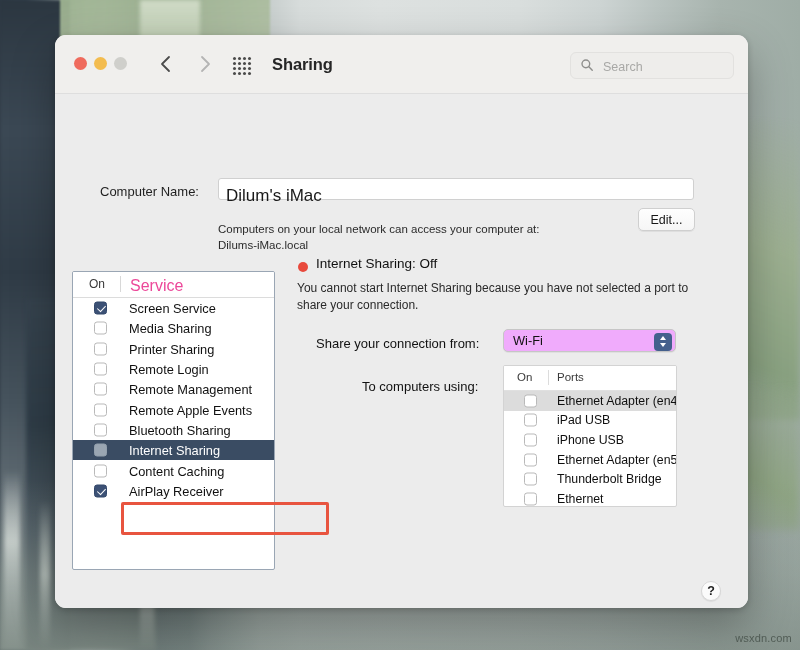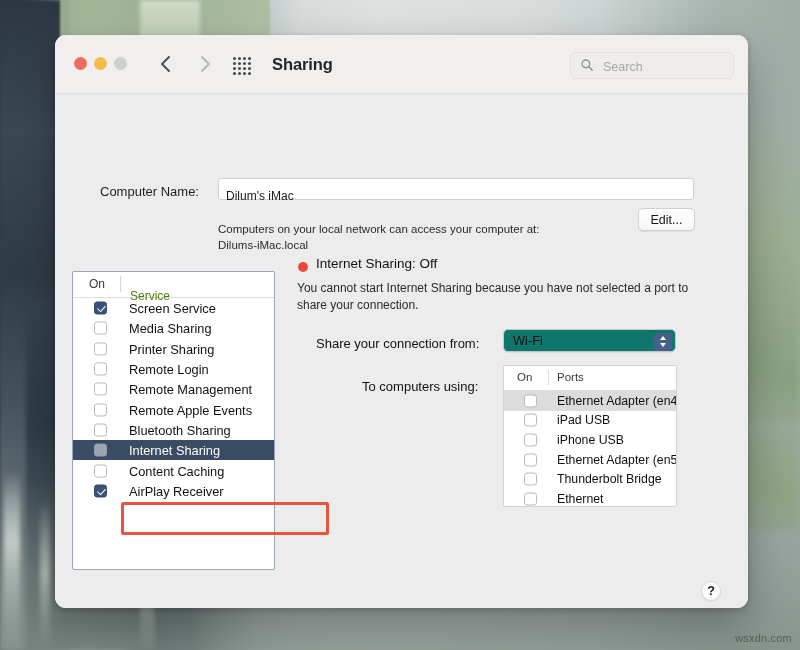--- a/index.html
+++ b/index.html
@@ -167,21 +167,21 @@
     background: #ffffff;
     border: 1px solid #d0d0d0;
     border-radius: 3px;
     box-sizing: border-box;
   }
   #computer-name-input {
     width: 100%; height: 100%;
     border: 0; outline: 0; background: transparent;
     padding: 17px 7px; box-sizing: border-box;
     font-family: "Liberation Sans", sans-serif;
-    font-size: 12px; color: #1a1a1a;
+    font-size: 17px; color: #1a1a1a;
   }
 
   #hostname-note {
     position: absolute; left: 163px; top: 128px;
     width: 420px;
     font-size: 11.5px; line-height: 15.5px; color: #2b2b2b;
   }
   #hostname-note .line2 { display: block; }
 
   #edit-button {
@@ -215,21 +215,21 @@
   #services-header .col-on {
     position: absolute; left: 16px; top: 5px;
     font-size: 12px; color: #3a3a3a;
   }
   #services-header .hdr-div {
     position: absolute; left: 47px; top: 4px;
     width: 1px; height: 16px; background: #d8d8d8;
   }
   #services-header .col-service {
     position: absolute; left: 57px; top: 5px;
-    font-size: 12px; color: #4d7c0f; margin-top: 12px;
+    font-size: 16px; color: #ec4899;
   }
   .srv-row {
     position: relative;
     height: 20.3px;
     display: flex; align-items: center;
   }
   .srv-row .cb-wrap {
     position: absolute; left: 21px; top: 50%;
     transform: translateY(-50%);
   }
@@ -300,21 +300,21 @@
     font-size: 12px; line-height: 16.5px; color: #2a2a2a;
   }
 
   #share-from-label {
     position: absolute; left: 261px; top: 242px;
     font-size: 13px; color: #121212;
   }
   #share-from-select {
     position: absolute; left: 448px; top: 235px;
     width: 173px; height: 23px;
-    background: #0f766e;
+    background: #f0abfc;
     border: 1px solid #c6c6c6;
     border-radius: 5px;
     box-sizing: border-box;
     box-shadow: 0 1px 0.5px rgba(0,0,0,0.05);
   }
   #share-from-value {
     position: absolute; left: 9px; top: 3px;
     font-size: 12.8px; color: #111111;
   }
   #share-from-stepper {

